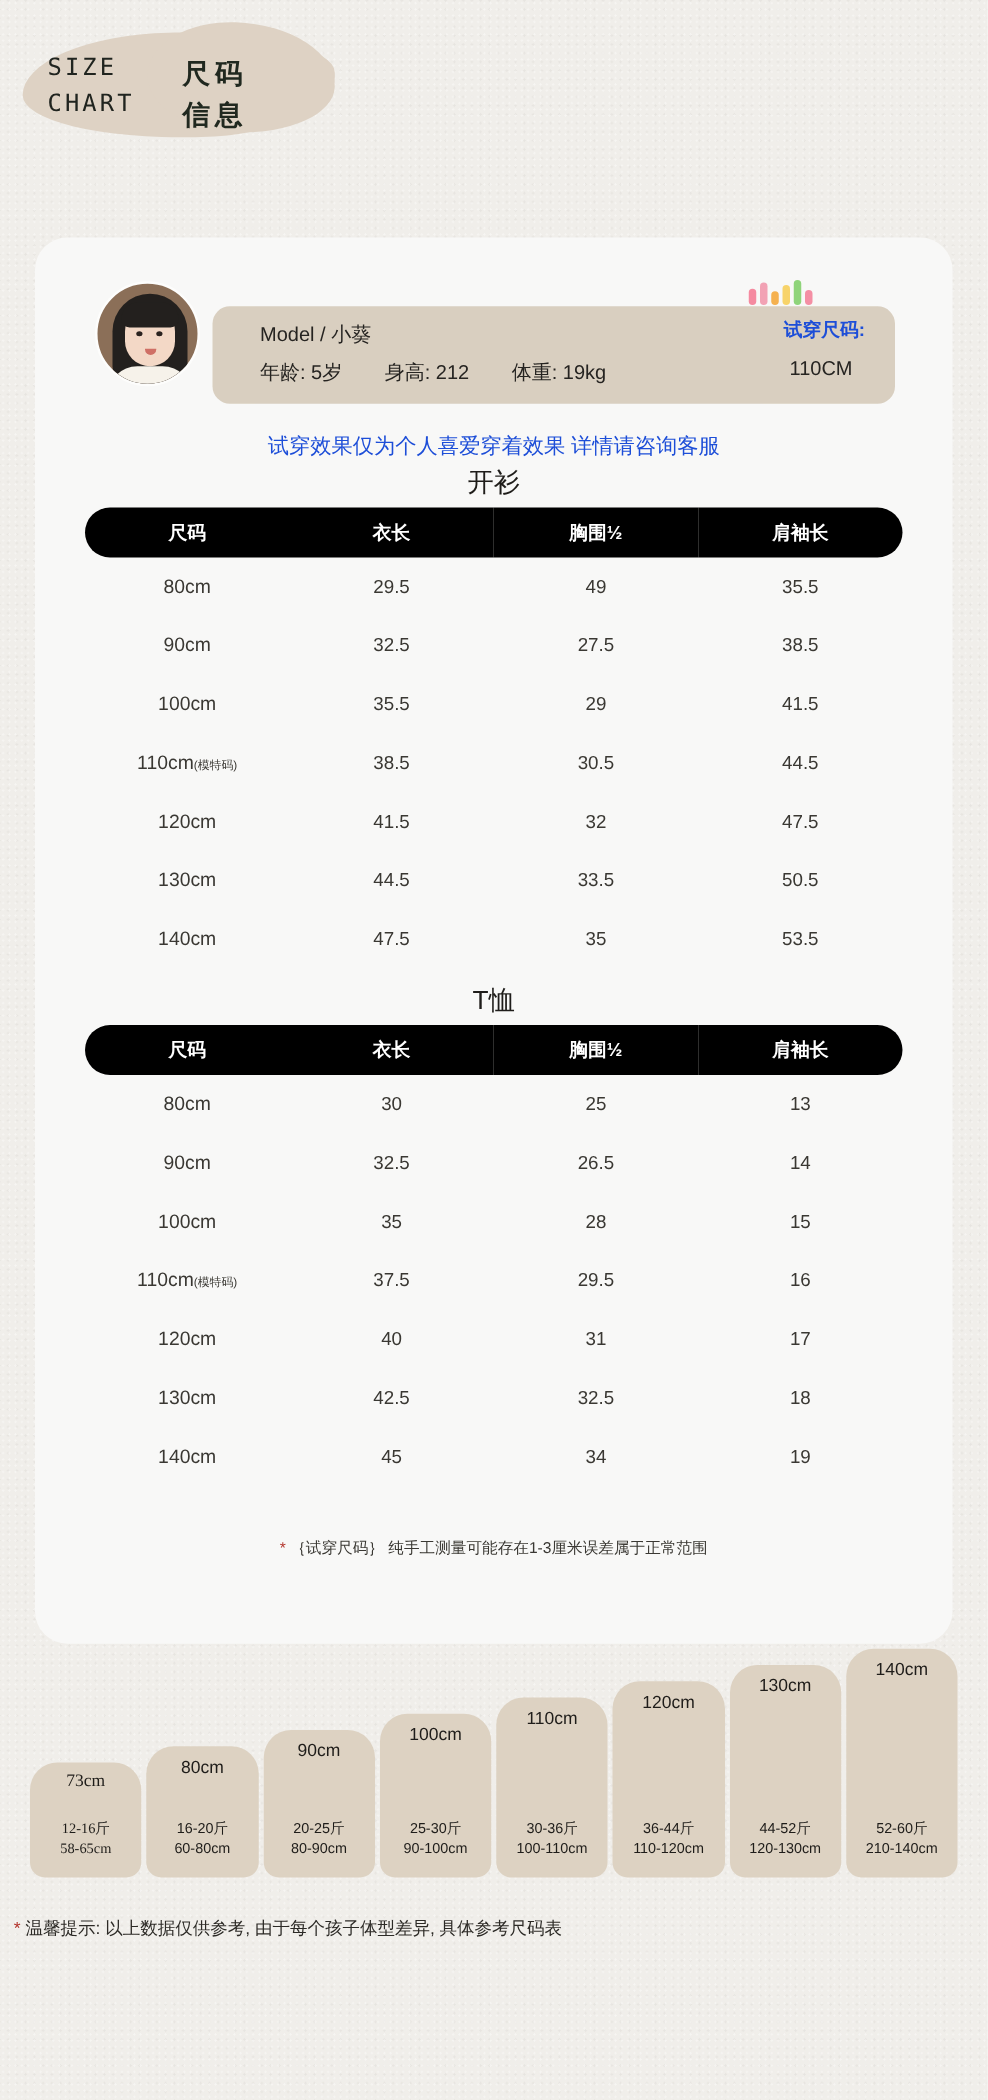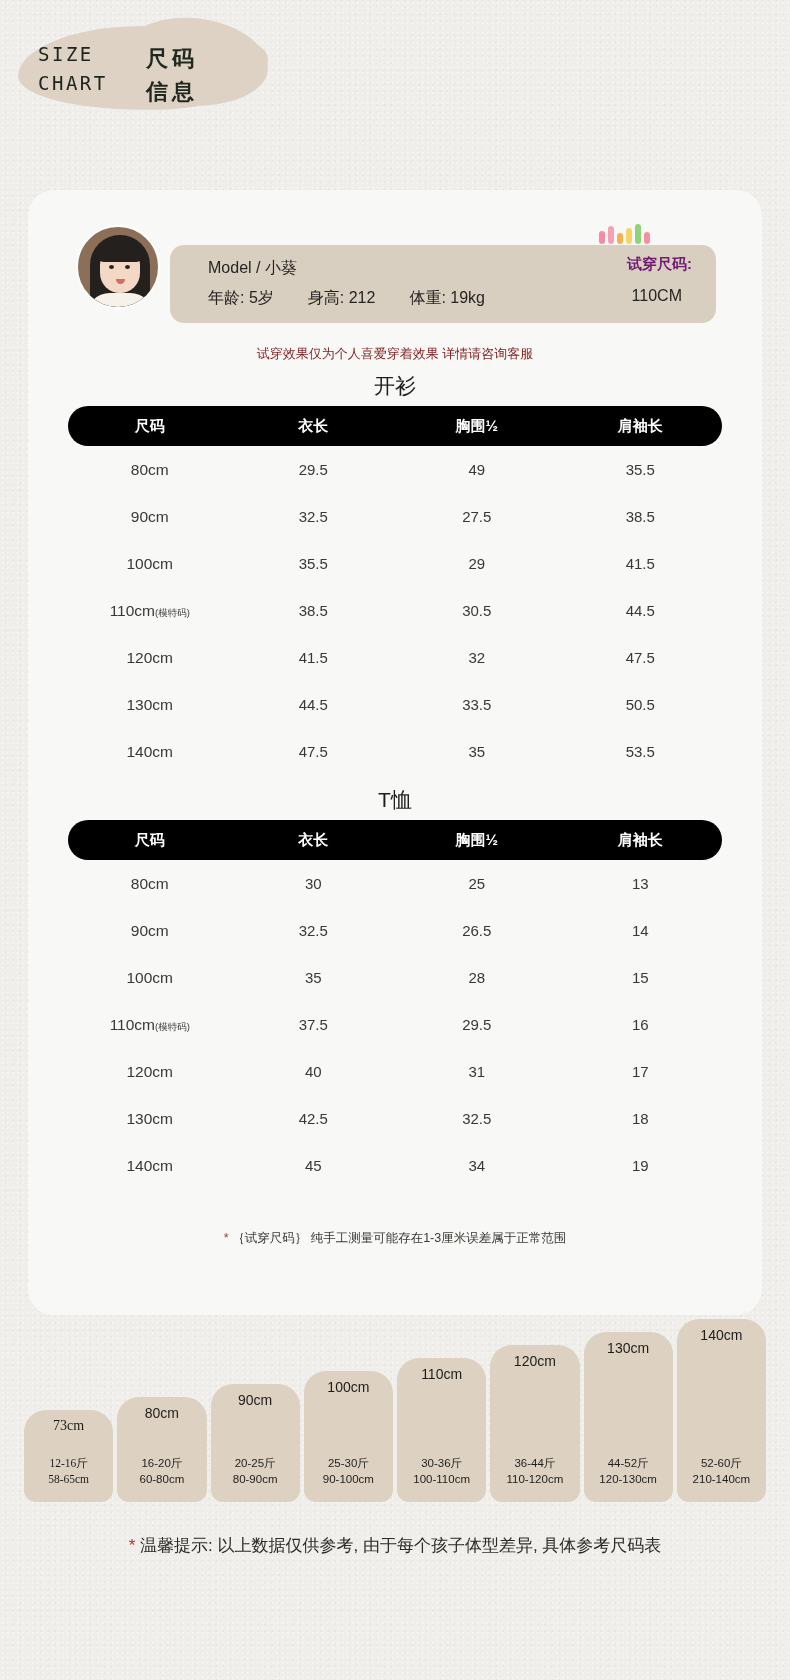--- a/index.html
+++ b/index.html
@@ -138,37 +138,37 @@
     left: 38px; top: 43px;
     display: flex;
     gap: 34px;
     font-size: 16px;
     color: #262421;
   }
   .try-label {
     position: absolute;
     right: 24px; top: 10px;
     font-size: 15px;
-    color: #701a75;
+    color: #1d4ed8;
     font-weight: 700;
   }
   .try-size {
     position: absolute;
     right: 34px; top: 42px;
     font-size: 16px;
     color: #262421;
   }
 
   .note-line {
     position: absolute;
     left: 0; right: 0;
     top: 155px;
     text-align: center;
-    font-size: 13px;
-    color: #7f1d1d;
+    font-size: 17px;
+    color: #1d4ed8;
   }
 
   
   .tbl-title {
     text-align: center;
     font-size: 21px;
     color: #1f1d1a;
     margin-bottom: 6px;
   }
   .tbl {
@@ -243,23 +243,24 @@
     text-align: center;
     font-size: 11.5px;
     color: #1f1d1a;
     line-height: 1.45;
   }
 
   .tip {
     position: absolute;
     left: 0; right: 0;
     top: 1534px;
-    text-align: center;
-    font-size: 17px;
+    text-align: left;
+    font-size: 14px;
     color: #2c2a26;
+    padding-left: 11px;
   }
   .tip .star { color: #b3342c; }
 </style>
 </head>
 <body>
 
 <div class="page">
 
   <div class="header-wrap">
     <div class="blob"></div>

